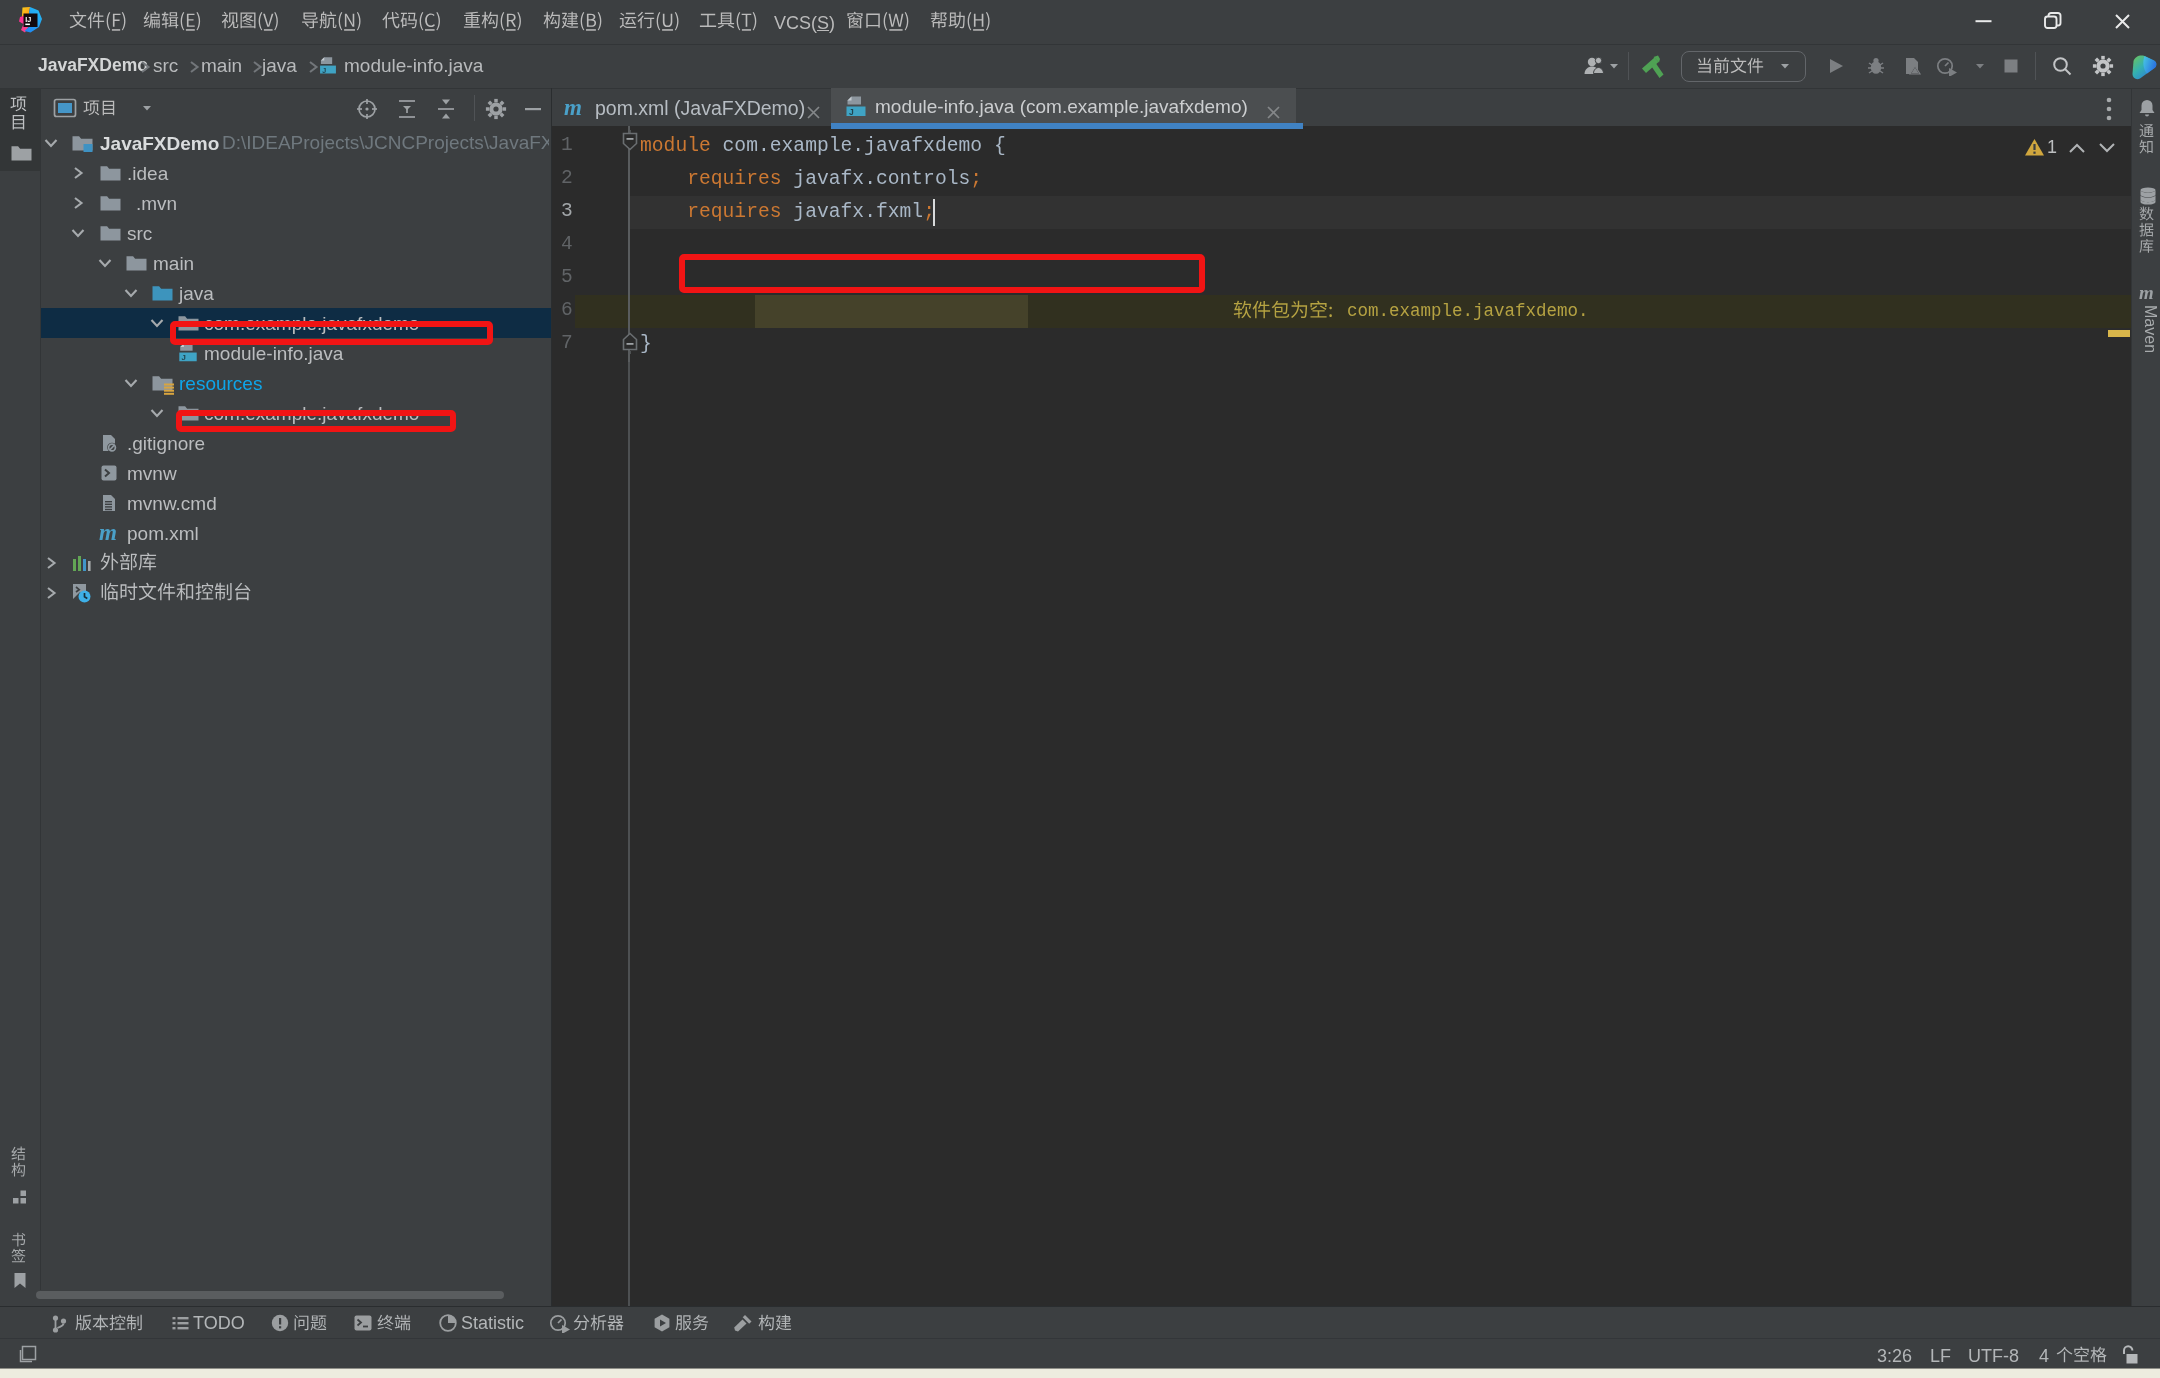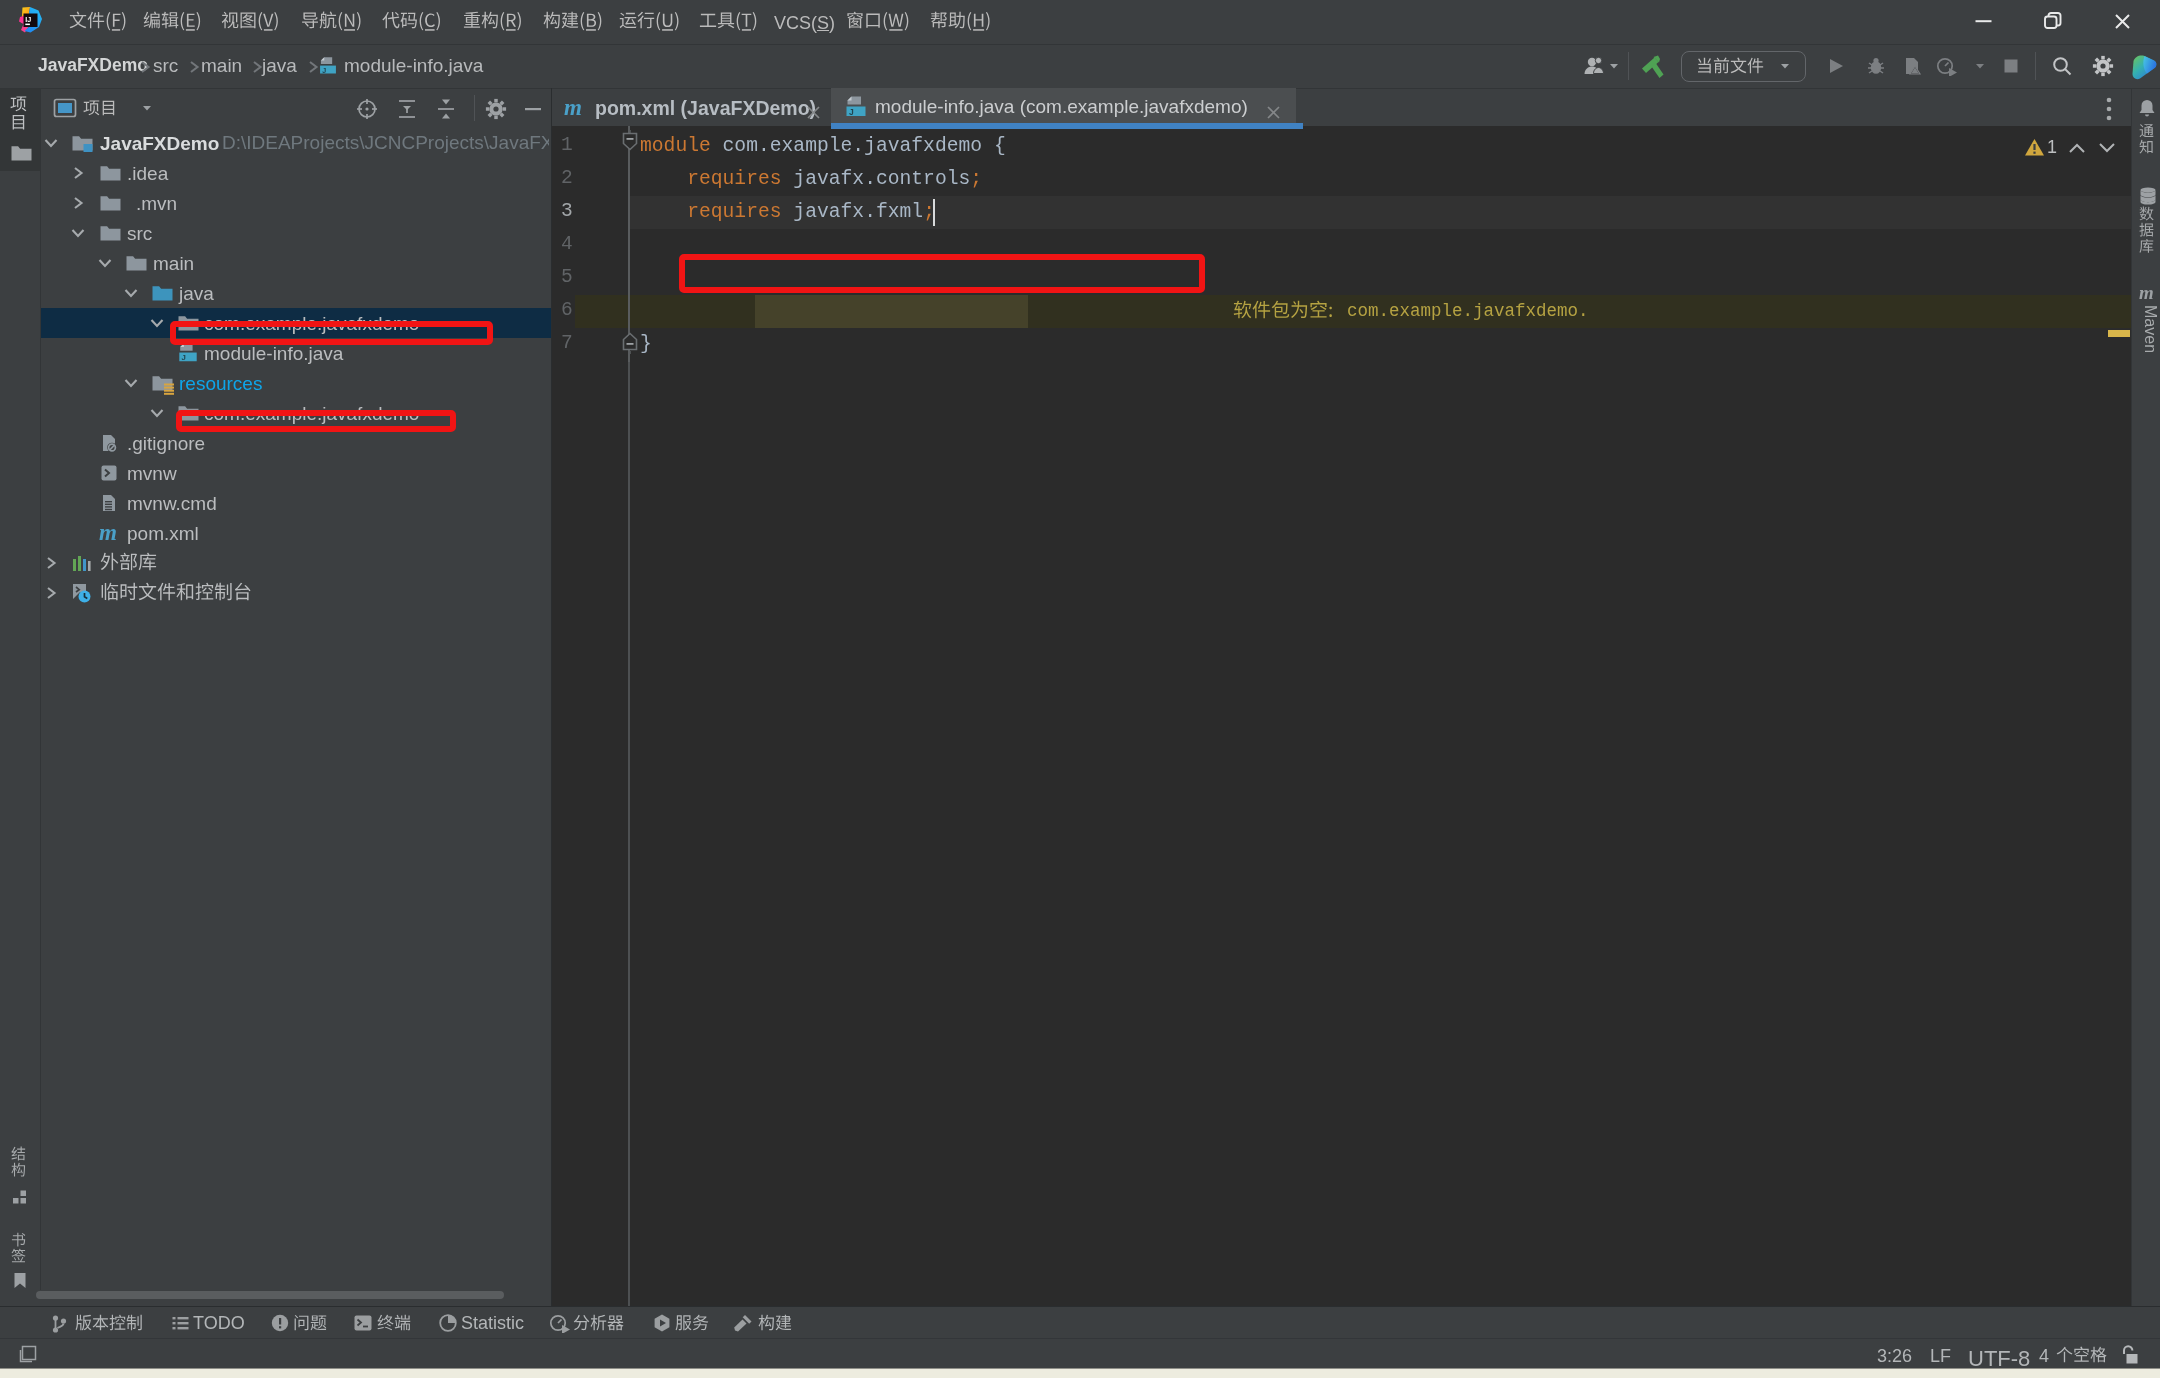--- a/index.html
+++ b/index.html
@@ -543,21 +543,21 @@
         <path d="M1.615 3.0589999999999993V15.732H2.964V3.0589999999999993ZM4.769 0.9879999999999995V18.087999999999997H6.175V0.9879999999999995ZM11.058 5.889999999999999C12.179 6.802 13.604 8.094 14.307 8.854L15.257 7.808999999999999C14.554 7.087 13.167 5.908999999999999 11.988999999999999 5.034999999999998ZM9.994 0.6649999999999991C9.31 3.267999999999999 8.151 5.776 6.612 7.390999999999998C6.954 7.561999999999999 7.6 7.941999999999998 7.866 8.17C8.721 7.1629999999999985 9.519 5.832999999999998 10.184 4.350999999999999H18.088V2.9639999999999986H10.754C11.001 2.3179999999999996 11.209999999999999 1.6339999999999986 11.4 0.9499999999999993ZM12.179 15.883999999999999H9.481V10.905999999999999H12.179ZM13.49 15.883999999999999V10.905999999999999H16.112V15.883999999999999ZM8.094 9.538V18.221H9.481V17.214H16.112V18.145H17.556V9.538Z M28.006 8.132C29.012999999999998 9.594999999999999 30.305 11.608999999999998 30.913 12.767999999999999L32.167 12.046C31.521 10.886999999999999 30.21 8.948999999999998 29.183999999999997 7.504999999999999ZM25.156 9.081999999999999V13.413999999999998H21.907V9.081999999999999ZM25.156 7.808999999999999H21.907V3.6479999999999997H25.156ZM20.539 2.356V16.244999999999997H21.907V14.706H26.486V2.356ZM33.516 0.8549999999999986V4.559999999999999H27.36V5.965999999999999H33.516V16.093C33.516 16.473 33.364 16.605999999999998 32.984 16.605999999999998C32.566 16.644 31.16 16.644 29.677999999999997 16.587C29.887 17.005 30.115000000000002 17.651 30.21 18.049999999999997C32.11 18.049999999999997 33.326 18.031 34.01 17.784C34.694 17.555999999999997 34.96 17.137999999999998 34.96 16.093V5.965999999999999H37.278V4.559999999999999H34.96V0.8549999999999986Z M46.037 1.0829999999999984C46.607 2.0139999999999993 47.215 3.286999999999999 47.443 4.065999999999999L49.019999999999996 3.552999999999999C48.754 2.773999999999999 48.089 1.5389999999999997 47.519 0.6269999999999989ZM38.95 4.103999999999999V5.51H41.914C43.035 8.398 44.536 10.886999999999999 46.493 12.919999999999998C44.403 14.668 41.838 15.959999999999999 38.684 16.852999999999998C38.969 17.195 39.425 17.86 39.577 18.201999999999998C42.75 17.176 45.391 15.808 47.538 13.945999999999998C49.685 15.845999999999998 52.269 17.252 55.385 18.107C55.632 17.708 56.05 17.099999999999998 56.373000000000005 16.796C53.333 16.035999999999998 50.749 14.687 48.64 12.901C50.559 10.943999999999999 52.022 8.511999999999999 53.123999999999995 5.51H56.126000000000005V4.103999999999999ZM47.576 11.913C45.79 10.107999999999999 44.384 7.941999999999998 43.396 5.51H51.509C50.559 8.075 49.248 10.184 47.576 11.913Z M63.022999999999996 10.241V11.628H68.476V18.24H69.901V11.628H75.107V10.241H69.901V6.042H74.271V4.654999999999999H69.901V0.9879999999999995H68.476V4.654999999999999H65.93C66.17699999999999 3.799999999999999 66.386 2.888 66.576 1.9949999999999992L65.208 1.709999999999999C64.771 4.199 63.973 6.649999999999999 62.871 8.226999999999999C63.213 8.398 63.821 8.739999999999998 64.087 8.948999999999998C64.6 8.151 65.075 7.143999999999998 65.474 6.042H68.476V10.241ZM62.092 0.8359999999999985C61.066 3.705 59.394 6.555 57.608 8.417C57.855 8.739999999999998 58.273 9.480999999999998 58.425 9.822999999999999C59.033 9.177 59.603 8.417 60.173 7.6V18.201999999999998H61.541V5.376999999999999C62.263 4.046999999999999 62.909 2.641 63.441 1.2349999999999994Z M86.089 2.5269999999999992V17.384999999999998H87.476V15.826999999999998H91.713V17.252H93.157V2.5269999999999992ZM87.476 14.459V3.8949999999999996H91.713V14.459ZM84.341 0.9309999999999992C82.669 1.6149999999999984 79.667 2.1849999999999987 77.14 2.5269999999999992C77.292 2.8499999999999996 77.482 3.3439999999999994 77.539 3.667C78.546 3.552999999999999 79.629 3.401 80.693 3.2109999999999985V6.383999999999999H76.95V7.713999999999999H80.332C79.458 10.107999999999999 77.938 12.710999999999999 76.494 14.174C76.741 14.534999999999998 77.102 15.085999999999999 77.273 15.504C78.508 14.192999999999998 79.762 12.008 80.693 9.765999999999998V18.201999999999998H82.099V9.822999999999999C82.916 10.905999999999999 83.98 12.349999999999998 84.417 13.072L85.291 11.893999999999998C84.835 11.305 82.80199999999999 8.910999999999998 82.099 8.188999999999998V7.713999999999999H85.424V6.383999999999999H82.099V2.9259999999999984C83.29599999999999 2.6789999999999985 84.398 2.3939999999999984 85.291 2.0519999999999996Z M108.205 6.212999999999999C109.402 7.295999999999999 111.017 8.834999999999999 111.79599999999999 9.709L112.727 8.777999999999999C111.89099999999999 7.922999999999998 110.276 6.459999999999999 109.079 5.433999999999999ZM105.64 5.452999999999999C104.747 6.706999999999999 103.36 7.979999999999999 102.03 8.834999999999999C102.29599999999999 9.081999999999999 102.752 9.652 102.923 9.918C104.291 8.93 105.868 7.390999999999998 106.894 5.908999999999999ZM98.116 0.7409999999999997V4.446H95.817V5.795H98.116V10.335999999999999C97.166 10.658999999999999 96.292 10.924999999999999 95.608 11.133999999999999L95.931 12.559L98.116 11.761V16.416C98.116 16.682 98.021 16.758 97.793 16.758C97.565 16.776999999999997 96.824 16.776999999999997 96.007 16.758C96.197 17.137999999999998 96.368 17.727 96.406 18.069C97.603 18.087999999999997 98.363 18.031 98.8 17.822C99.275 17.593999999999998 99.446 17.195 99.446 16.416V11.285999999999998L101.498 10.544999999999998L101.27 9.233999999999998L99.446 9.879999999999999V5.795H101.422V4.446H99.446V0.7409999999999997ZM101.30799999999999 16.34V17.613H113.316V16.34H108.091V11.570999999999998H111.967V10.297999999999998H102.847V11.570999999999998H106.647V16.34ZM106.172 1.0829999999999984C106.438 1.6719999999999988 106.761 2.4319999999999986 106.989 3.0589999999999993H101.973V6.383999999999999H103.265V4.312999999999999H111.758V6.193999999999999H113.126V3.0589999999999993H108.528C108.3 2.3939999999999984 107.882 1.4819999999999993 107.502 0.7409999999999997Z M126.844 2.507999999999999V13.033999999999999H128.193V2.507999999999999ZM130.226 0.9499999999999993V16.282999999999998C130.226 16.587 130.131 16.682 129.846 16.682C129.485 16.701 128.421 16.701 127.3 16.663C127.49 17.099999999999998 127.699 17.765 127.775 18.163999999999998C129.2 18.163999999999998 130.245 18.125999999999998 130.815 17.898C131.404 17.631999999999998 131.632 17.214 131.632 16.264V0.9499999999999993ZM116.698 1.2159999999999993C116.299 3.0589999999999993 115.653 4.959 114.779 6.231999999999999C115.14 6.364999999999998 115.767 6.611999999999998 116.052 6.763999999999999C116.375 6.212999999999999 116.698 5.547999999999998 117.002 4.806999999999999H119.491V6.802H114.855V8.113H119.491V10.050999999999998H115.729V16.682H117.021V11.343H119.491V18.221H120.859V11.343H123.5V15.238C123.5 15.447 123.443 15.504 123.234 15.504C123.025 15.523 122.398 15.523 121.6 15.485C121.771 15.845999999999998 121.94200000000001 16.358999999999998 121.999 16.738999999999997C123.044 16.738999999999997 123.785 16.72 124.222 16.511C124.697 16.282999999999998 124.811 15.921999999999999 124.811 15.276V10.050999999999998H120.859V8.113H125.476V6.802H120.859V4.806999999999999H124.735V3.4959999999999987H120.859V0.8359999999999985H119.491V3.4959999999999987H117.477C117.686 2.8499999999999996 117.876 2.1659999999999986 118.028 1.4819999999999993Z M136.401 10.221999999999998V18.221H137.845V17.195H147.079V18.183H148.599V10.221999999999998ZM137.845 15.808V11.59H147.079V15.808ZM135.394 8.626C136.135 8.341 137.256 8.302999999999999 148.2 7.713999999999999C148.675 8.302999999999999 149.074 8.854 149.359 9.347999999999999L150.575 8.473999999999998C149.587 6.877999999999998 147.364 4.540999999999999 145.502 2.907L144.381 3.667C145.293 4.484 146.281 5.491 147.155 6.459999999999999L137.389 6.915999999999999C139.08 5.357999999999999 140.79 3.401 142.31 1.311L140.885 0.6839999999999975C139.384 3.039999999999999 137.161 5.452999999999999 136.477 6.098999999999998C135.831 6.725999999999999 135.356 7.124999999999998 134.919 7.219999999999999C135.09 7.6 135.318 8.322 135.394 8.626Z" fill="#bbbdbf"></path>
       </svg>
     </div>
     <div style="position:absolute;left:222px;top:132px;width:327px;overflow:hidden;font-family:'Liberation Sans',sans-serif;font-size:19px;color:#6f787e;white-space:pre;">D:\IDEAProjects\JCNCProjects\JavaFXDemo</div>
     <div style="position:absolute;left:36px;top:1291px;width:468px;height:8px;background:#5a5d5f;border-radius:4px;"></div>
     <div style="position:absolute;left:564px;top:97px;">
       <svg width="22" height="22" viewBox="0 0 22 22" style="display:block">
         <text x="0" y="18.04" font-family="Liberation Serif" font-weight="bold" font-style="italic" font-size="23.1" fill="#4aa0c8">m</text>
       </svg>
     </div>
-    <div style="position:absolute;left:595px;top:97px;font-family:'Liberation Sans',sans-serif;font-size:19.5px;color:#b7bdc3;font-weight:bold;white-space:pre;line-height:1.2;">pom.xml (JavaFXDemo)</div>
+    <div style="position:absolute;left:595px;top:97px;font-family:'Liberation Sans',sans-serif;font-size:19.5px;color:#b7bdc3;font-weight:normal;white-space:pre;line-height:1.2;">pom.xml (JavaFXDemo)</div>
     <div style="position:absolute;left:806px;top:105px;">
       <svg width="15" height="15" viewBox="0 0 15 15" style="display:block">
         <path d="M2 2 L13 13 M13 2 L2 13" stroke="#848789" stroke-width="1.7"></path>
       </svg>
     </div>
     <div style="position:absolute;left:831px;top:88px;width:465px;height:35px;background:#4b4e50;"></div>
     <div style="position:absolute;left:831px;top:123px;width:472px;height:6px;background:#4082c3;"></div>
     <div style="position:absolute;left:844px;top:95px;">
       <svg width="24" height="24" viewBox="0 0 24 24" style="display:block">
         <path d="M7.5 1.5 H17 V9.5 H3.5 V5.5 Z" fill="#8d969e"></path>
@@ -756,21 +756,21 @@
       </svg>
     </div>
     <div style="position:absolute;left:18px;top:1345px;">
       <svg width="19" height="19" viewBox="0 0 19 19" style="display:block">
         <rect x="4.5" y="1.5" width="13" height="13" fill="none" stroke="#9da1a4" stroke-width="1.5"></rect>
         <path d="M2.5 5 v11.5 H14" fill="none" stroke="#9da1a4" stroke-width="1.5"></path>
       </svg>
     </div>
     <div style="position:absolute;left:1877px;top:1346px;font-family:'Liberation Sans',sans-serif;font-size:18px;color:#b3b6b8;font-weight:normal;white-space:pre;line-height:1.2;">3:26</div>
     <div style="position:absolute;left:1930px;top:1346px;font-family:'Liberation Sans',sans-serif;font-size:18px;color:#b3b6b8;font-weight:normal;white-space:pre;line-height:1.2;">LF</div>
-    <div style="position:absolute;left:1968px;top:1346px;font-family:'Liberation Sans',sans-serif;font-size:22px;color:#b3b6b8;font-weight:normal;white-space:pre;line-height:1.2;">UTF-8</div>
+    <div style="position:absolute;left:1968px;top:1346px;font-family:'Liberation Sans',sans-serif;font-size:18px;color:#b3b6b8;font-weight:normal;white-space:pre;line-height:1.2;">UTF-8</div>
     <div style="position:absolute;left:2039px;top:1346px;font-family:'Liberation Sans',sans-serif;font-size:18px;color:#b3b6b8;font-weight:normal;white-space:pre;line-height:1.2;">4</div>
     <div style="position:absolute;left:2056px;top:1346px;">
       <svg width="51.0" height="21.2" viewBox="0 0 51.0 21.2" style="display:block">
         <path d="M7.82 5.678000000000001V16.303H9.146V5.678000000000001ZM8.602 0.6630000000000003C6.902 3.5020000000000007 3.8080000000000003 5.984 0.5950000000000001 7.378C0.9520000000000001 7.684 1.326 8.177 1.5470000000000002 8.551C4.165 7.276000000000001 6.681 5.304 8.517000000000001 2.958C10.778 5.609999999999999 13.022 7.242 15.538 8.568000000000001C15.742 8.16 16.133000000000003 7.684 16.473000000000003 7.412C13.855 6.1370000000000005 11.441 4.539 9.265 1.9380000000000006L9.741000000000001 1.1899999999999995Z M26.588 5.8309999999999995C28.322000000000003 6.732000000000001 30.634 8.075 31.773000000000003 8.891L32.623000000000005 7.905C31.416 7.106 29.07 5.8309999999999995 27.387 4.981ZM23.528 4.93C22.219 6.069000000000001 20.451 7.2250000000000005 18.445 7.939L19.193 9.044C21.182000000000002 8.193999999999999 23.052 6.902000000000001 24.412 5.712ZM18.309 14.586V15.742H32.759V14.586H26.146V10.285H31.025V9.129000000000001H20.094V10.285H24.803V14.586ZM24.208 0.952C24.48 1.4960000000000004 24.803 2.176 25.041 2.7539999999999996H18.292V6.596H19.55V3.9269999999999996H31.433V6.170999999999999H32.742000000000004V2.7539999999999996H26.605C26.35 2.125 25.908 1.2409999999999997 25.534 0.5779999999999994Z M43.775 3.6210000000000004H47.498000000000005C46.988 4.692 46.291 5.678000000000001 45.475 6.5280000000000005C44.659 5.695 44.03 4.811 43.571 3.944000000000001ZM37.434 0.6799999999999997V4.318H34.884V5.525H37.281C36.754 7.871 35.615 10.540000000000001 34.476 11.985000000000001C34.697 12.274000000000001 35.02 12.767000000000001 35.139 13.107000000000001C35.989 11.985000000000001 36.805 10.132000000000001 37.434 8.211V16.303H38.641V7.735C39.168 8.483 39.763 9.401 40.035 9.877L40.8 8.908000000000001C40.494 8.466000000000001 39.1 6.7829999999999995 38.641 6.273V5.525H40.579L40.171 5.865C40.46 6.069000000000001 40.953 6.511000000000001 41.174 6.732000000000001C41.752 6.2219999999999995 42.33 5.609999999999999 42.857 4.93C43.316 5.729000000000001 43.911 6.545 44.642 7.3100000000000005C43.197 8.551 41.497 9.469000000000001 39.797 10.013000000000002C40.052 10.268 40.375 10.744 40.528 11.05C40.97 10.88 41.412 10.71 41.854 10.506V16.337H43.044V15.589H47.787V16.269000000000002H49.028V10.370000000000001L49.81 10.676C49.997 10.353000000000002 50.354 9.86 50.609 9.605C48.926 9.095 47.498000000000005 8.296 46.342 7.327C47.532000000000004 6.086 48.501000000000005 4.59 49.113 2.8390000000000004L48.314 2.465L48.076 2.516H44.403999999999996C44.676 2.0229999999999997 44.914 1.513 45.118 0.9860000000000007L43.894 0.6630000000000003C43.231 2.3970000000000002 42.126000000000005 4.063000000000001 40.851 5.27V4.318H38.641V0.6799999999999997ZM43.044 14.467V11.186H47.787V14.467ZM42.687 10.081C43.69 9.554 44.625 8.908000000000001 45.492000000000004 8.143C46.325 8.874 47.294 9.537 48.399 10.081Z" fill="#b3b6b8"></path>
       </svg>
     </div>
     <div style="position:absolute;left:2119px;top:1344px;">
       <svg width="22" height="22" viewBox="0 0 22 22" style="display:block">
         <path d="M5 10 V6.5 a4.2 4.2 0 0 1 8.4 0" fill="none" stroke="#b5b8ba" stroke-width="2"></path>
         <rect x="7.5" y="10" width="11" height="9.5" fill="#b5b8ba"></rect>

